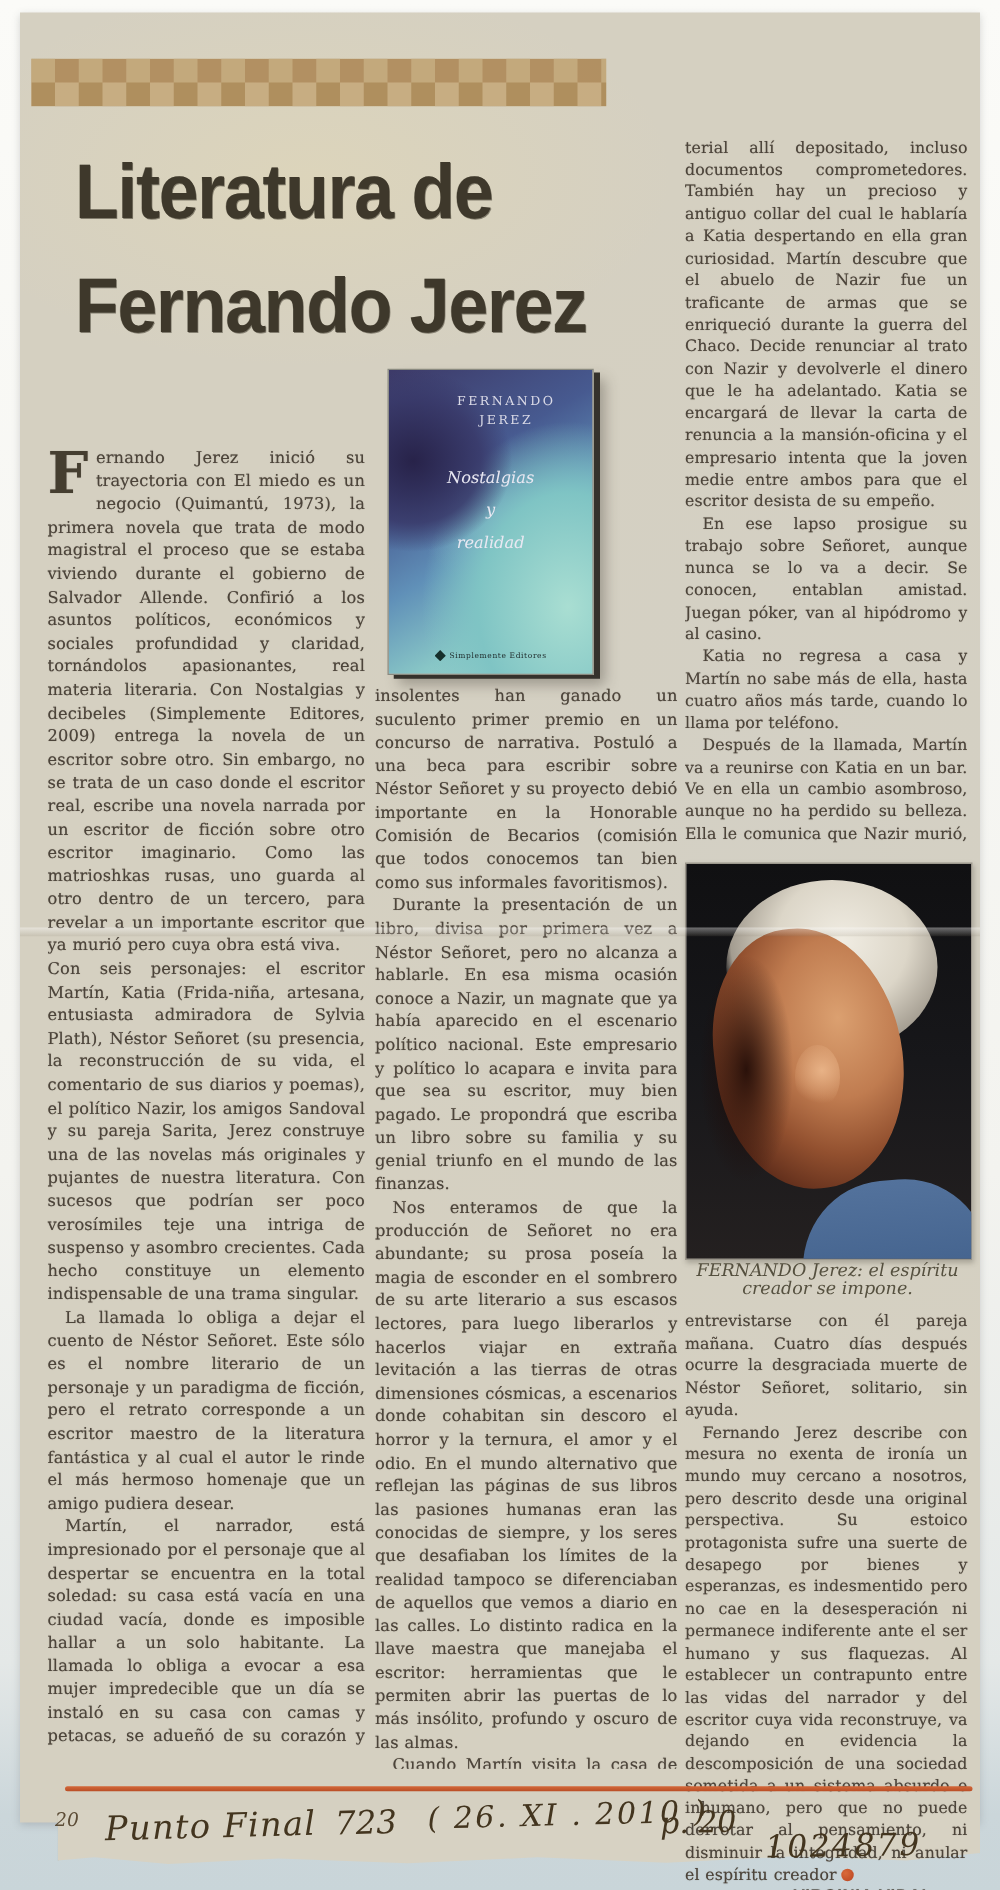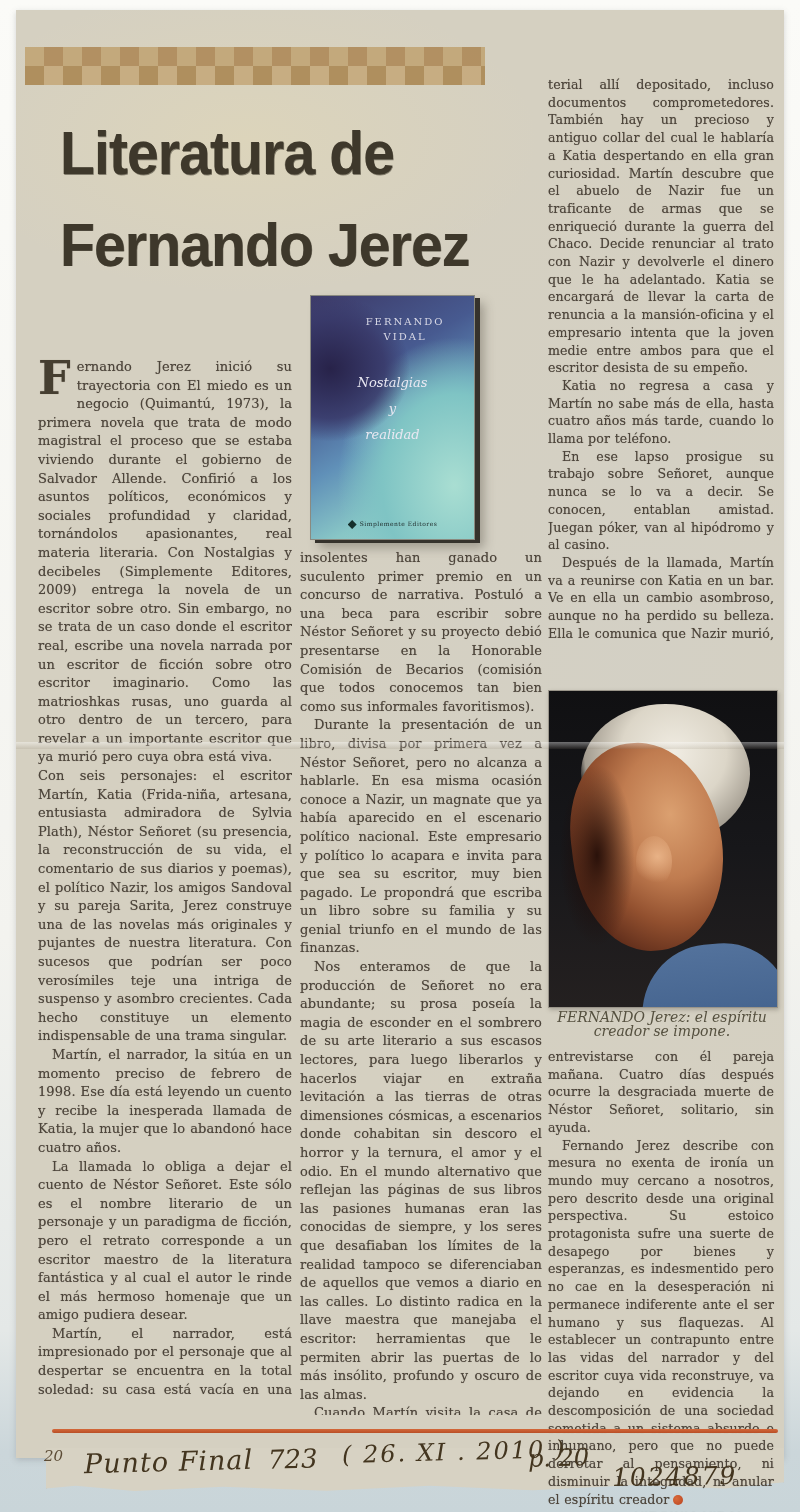--- a/index.html
+++ b/index.html
@@ -32,21 +32,21 @@
     transform:scale(.97,1.05);transform-origin:left top;
     text-shadow:.6px .8px 0 rgba(62,56,43,.55), -0.3px 0 0 rgba(62,56,43,.35);}
   
   .col{position:absolute;font-size:13px;line-height:18.6px;color:#4c443a;
     text-align:justify;letter-spacing:.1px;word-spacing:.5px;
     text-shadow:0 0 .7px rgba(76,68,58,.55);}
   .col p{margin:0;text-indent:14px;}
   .col p:first-child{text-indent:0;}
   .col1{left:38px;top:358px;width:254px;height:1042px;overflow:hidden;}
   .col2{left:300px;top:549px;width:242px;height:866px;overflow:hidden;}
-  .col3a{left:548px;top:76px;width:226px;height:566px;overflow:hidden;}
+  .col3a{left:548px;top:109px;width:226px;height:566px;overflow:hidden;}
   .col3b{left:548px;top:1048px;width:226px;}
   .col3a,.col3b{font-size:12.6px;line-height:17.7px;}
   .dropcap{float:left;font-size:46px;line-height:36px;padding:2px 6px 0 0;color:#453e30;font-weight:700;}
   .end-dot{display:inline-block;width:10px;height:10px;border-radius:50%;
     background:radial-gradient(circle at 35% 35%, #d96a3a, #b94320);vertical-align:-1px;margin-left:4px;}
   .byline{margin-top:14px;text-align:right;padding-right:28px;
     font-family:"Liberation Sans",sans-serif;font-weight:700;font-size:13.5px;
     letter-spacing:.5px;color:#3b362c;text-indent:0;}
   
   .book{position:absolute;left:310px;top:295px;width:163px;height:243px;
@@ -103,54 +103,53 @@
   <div class="checker"></div>
 
   <div class="headline">
     <div>Literatura de</div>
     <div>Fernando Jerez</div>
   </div>
 
   <div class="book">
     <div class="book-author">
       <div>FERNANDO</div>
-      <div>VIDAL</div>
+      <div>JEREZ</div>
     </div>
     <div class="book-title">
       <div>Nostalgias</div>
       <div>y</div>
       <div>realidad</div>
     </div>
     <div class="book-pub"><span class="mark"></span><span>Simplemente Editores</span></div>
   </div>
 
   <div class="col col1">
     <p><span class="dropcap">F</span><span>ernando Jerez inició su trayectoria con El miedo es un negocio (Quimantú, 1973), la primera novela que trata de modo magistral el proceso que se estaba viviendo durante el gobierno de Salvador Allende. Confirió a los asuntos políticos, económicos y sociales profundidad y claridad, tornándolos apasionantes, real materia literaria. Con Nostalgias y decibeles (Simplemente Editores, 2009) entrega la novela de un escritor sobre otro. Sin embargo, no se trata de un caso donde el escritor real, escribe una novela narrada por un escritor de ficción sobre otro escritor imaginario. Como las matrioshkas rusas, uno guarda al otro dentro de un tercero, para revelar a un importante escritor que ya murió pero cuya obra está viva.</span></p>
     <div>
         <p>Con seis personajes: el escritor Martín, Katia (Frida-niña, artesana, entusiasta admiradora de Sylvia Plath), Néstor Señoret (su presencia, la reconstrucción de su vida, el comentario de sus diarios y poemas), el político Nazir, los amigos Sandoval y su pareja Sarita, Jerez construye una de las novelas más originales y pujantes de nuestra literatura. Con sucesos que podrían ser poco verosímiles teje una intriga de suspenso y asombro crecientes. Cada hecho constituye un elemento indispensable de una trama singular.</p>
-        <p>Martín, el narrador, la sitúa en un momento preciso de febrero de 1998. Ese día está leyendo un cuento y recibe la inesperada llamada de Katia, la mujer que lo abandonó hace cuatro años.</p>
         <p>La llamada lo obliga a dejar el cuento de Néstor Señoret. Este sólo es el nombre literario de un personaje y un paradigma de ficción, pero el retrato corresponde a un escritor maestro de la literatura fantástica y al cual el autor le rinde el más hermoso homenaje que un amigo pudiera desear.</p>
         <p>Martín, el narrador, está impresionado por el personaje que al despertar se encuentra en la total soledad: su casa está vacía en una ciudad vacía, donde es imposible hallar a un solo habitante. La llamada lo obliga a evocar a esa mujer impredecible que un día se instaló en su casa con camas y petacas, se adueñó de su corazón y luego desapareció de su vida sin el menor aviso.</p>
       </div>
   </div>
 
   <div class="col col2">
     <div>
-        <p>insolentes han ganado un suculento primer premio en un concurso de narrativa. Postuló a una beca para escribir sobre Néstor Señoret y su proyecto debió presentarse en la Honorable Comisión de Becarios (comisión que todos conocemos tan bien como sus informales favoritismos).</p>
+        <p>insolentes han ganado un suculento primer premio en un concurso de narrativa. Postuló a una beca para escribir sobre Néstor Señoret y su proyecto debió importante en la Honorable Comisión de Becarios (comisión que todos conocemos tan bien como sus informales favoritismos).</p>
         <p>Durante la presentación de un libro, divisa por primera vez a Néstor Señoret, pero no alcanza a hablarle. En esa misma ocasión conoce a Nazir, un magnate que ya había aparecido en el escenario político nacional. Este empresario y político lo acapara e invita para que sea su escritor, muy bien pagado. Le propondrá que escriba un libro sobre su familia y su genial triunfo en el mundo de las finanzas.</p>
         <p>Nos enteramos de que la producción de Señoret no era abundante; su prosa poseía la magia de esconder en el sombrero de su arte literario a sus escasos lectores, para luego liberarlos y hacerlos viajar en extraña levitación a las tierras de otras dimensiones cósmicas, a escenarios donde cohabitan sin descoro el horror y la ternura, el amor y el odio. En el mundo alternativo que reflejan las páginas de sus libros las pasiones humanas eran las conocidas de siempre, y los seres que desafiaban los límites de la realidad tampoco se diferenciaban de aquellos que vemos a diario en las calles. Lo distinto radica en la llave maestra que manejaba el escritor: herramientas que le permiten abrir las puertas de lo más insólito, profundo y oscuro de las almas.</p>
         <p>Cuando Martín visita la casa de Nazir, se encuentra en medio de la opulencia y la belleza. Aun antes de iniciar su tarea, se le adelantan honorarios que prometen ser cuantiosos. El amigo Sandoval recela y le da fundados argumentos para que no acepte ese trabajo. Nazir levantó su fortuna durante el régimen militar.</p>
       </div>
   </div>
 
   <div class="col col3a">
     <div>
         <p>terial allí depositado, incluso documentos comprometedores. También hay un precioso y antiguo collar del cual le hablaría a Katia despertando en ella gran curiosidad. Martín descubre que el abuelo de Nazir fue un traficante de armas que se enriqueció durante la guerra del Chaco. Decide renunciar al trato con Nazir y devolverle el dinero que le ha adelantado. Katia se encargará de llevar la carta de renuncia a la mansión-oficina y el empresario intenta que la joven medie entre ambos para que el escritor desista de su empeño.</p>
+        <p>En ese lapso prosigue su trabajo sobre Señoret, aunque nunca se lo va a decir. Se conocen, entablan amistad. Juegan póker, van al hipódromo y al casino.</p>
         <p>Katia no regresa a casa y Martín no sabe más de ella, hasta cuatro años más tarde, cuando lo llama por teléfono.</p>
-        <p>En ese lapso prosigue su trabajo sobre Señoret, aunque nunca se lo va a decir. Se conocen, entablan amistad. Juegan póker, van al hipódromo y al casino.</p>
         <p>Después de la llamada, Martín va a reunirse con Katia en un bar. Ve en ella un cambio asombroso, aunque no ha perdido su belleza. Ella le comunica que Nazir murió, aunque no se ha dado a conocer la noticia. La muerte atrapa la esencia de un repugnante sujeto con inmensa fama de bienhechor y gran prócer en el mundo de la política. La desdichada mujer le cuenta algo horrible: lo acontecido cuando fue a</p>
       </div>
   </div>
 
   <div class="photo">
     <div class="ph-hair"></div>
     <div class="ph-face"></div>
     <div class="ph-shadow"></div>
     <div class="ph-nose"></div>
     <div class="ph-shirt"></div>

